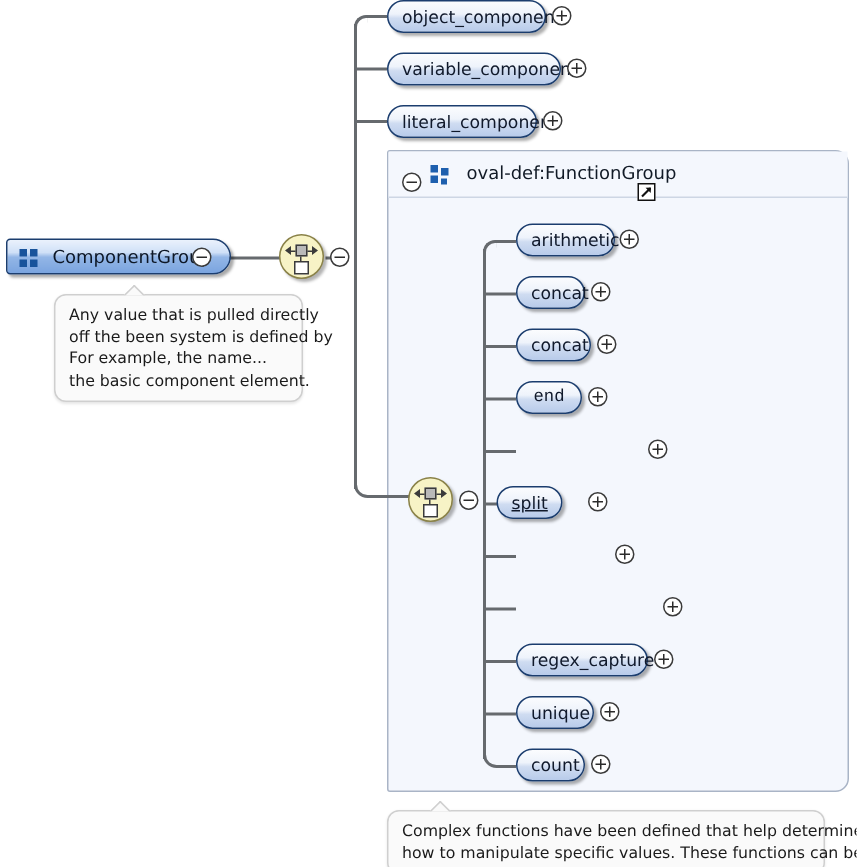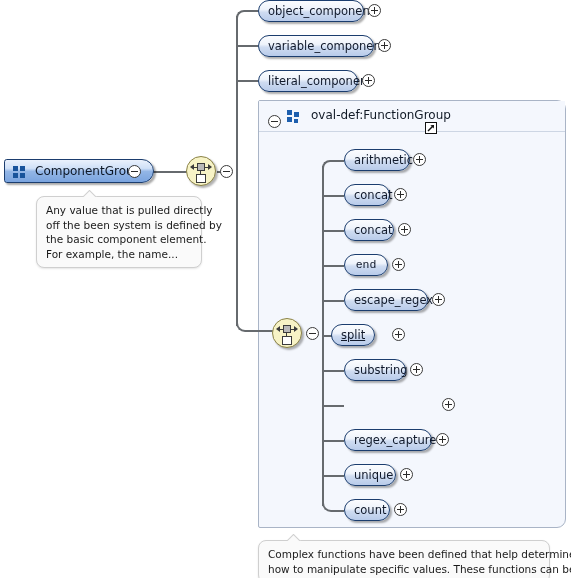--- a/index.html
+++ b/index.html
@@ -178,22 +178,22 @@
       <i style="left:7px;top:7px;width:5px;height:5px;"></i>
     </div>
     <span>ComponentGroup</span>
   </div>
   <div class="exp" style="left:128px;top:165px;"></div>
 
   <div class="tip" style="left:7px;top:196px;width:166px;margin-left:29px;">
     <div class="beak" style="left:46px;"></div>
     <div>Any value that is pulled directly</div>
     <div>off the been system is defined by</div>
+    <div>For example, the name...</div>
     <div>the basic component element.</div>
-    <div>For example, the name...</div>
   </div>
 
   <div class="comp" style="left:186px;top:156px;">
     <div class="bar" style="left:5px;top:10px;width:18px;height:1px;"></div>
     <div class="tri" style="left:3px;top:7px;border-top:3px solid transparent;border-bottom:3px solid transparent;border-right:4px solid #3b3b3b;"></div>
     <div class="tri" style="left:21px;top:7px;border-top:3px solid transparent;border-bottom:3px solid transparent;border-left:4px solid #3b3b3b;"></div>
     <div class="sq" style="left:10px;top:6px;width:8px;height:8px;"></div>
     <div class="bar" style="left:13px;top:14px;width:1px;height:4px;"></div>
     <div class="sq2" style="left:9px;top:17px;width:10px;height:9px;"></div>
   </div>
@@ -260,33 +260,27 @@
   <div class="node" style="left:344px;top:219px;width:50px;">
     <span>concat</span>
   </div>
   <div class="exp plus" style="left:398px;top:223px;"></div>
 
   <div class="node" style="left:344px;top:254px;width:44px;font-family:Liberation Mono, monospace;">
     <span>end</span>
   </div>
   <div class="exp plus" style="left:392px;top:258px;"></div>
 
-  <div class="node" style="left:344px;top:289px;width:84px;">
-    <span>escape_regex</span>
-  </div>
   <div class="exp plus" style="left:432px;top:293px;"></div>
 
   <div class="node" style="left:331px;top:324px;width:44px;text-decoration:underline;">
     <span>split</span>
   </div>
   <div class="exp plus" style="left:392px;top:328px;"></div>
 
-  <div class="node" style="left:344px;top:359px;width:62px;">
-    <span>substring</span>
-  </div>
   <div class="exp plus" style="left:410px;top:363px;"></div>
 
   <div class="exp plus" style="left:442px;top:398px;"></div>
 
   <div class="node" style="left:344px;top:429px;width:88px;">
     <span>regex_capture</span>
   </div>
   <div class="exp plus" style="left:436px;top:433px;"></div>
 
   <div class="node" style="left:344px;top:464px;width:52px;">

